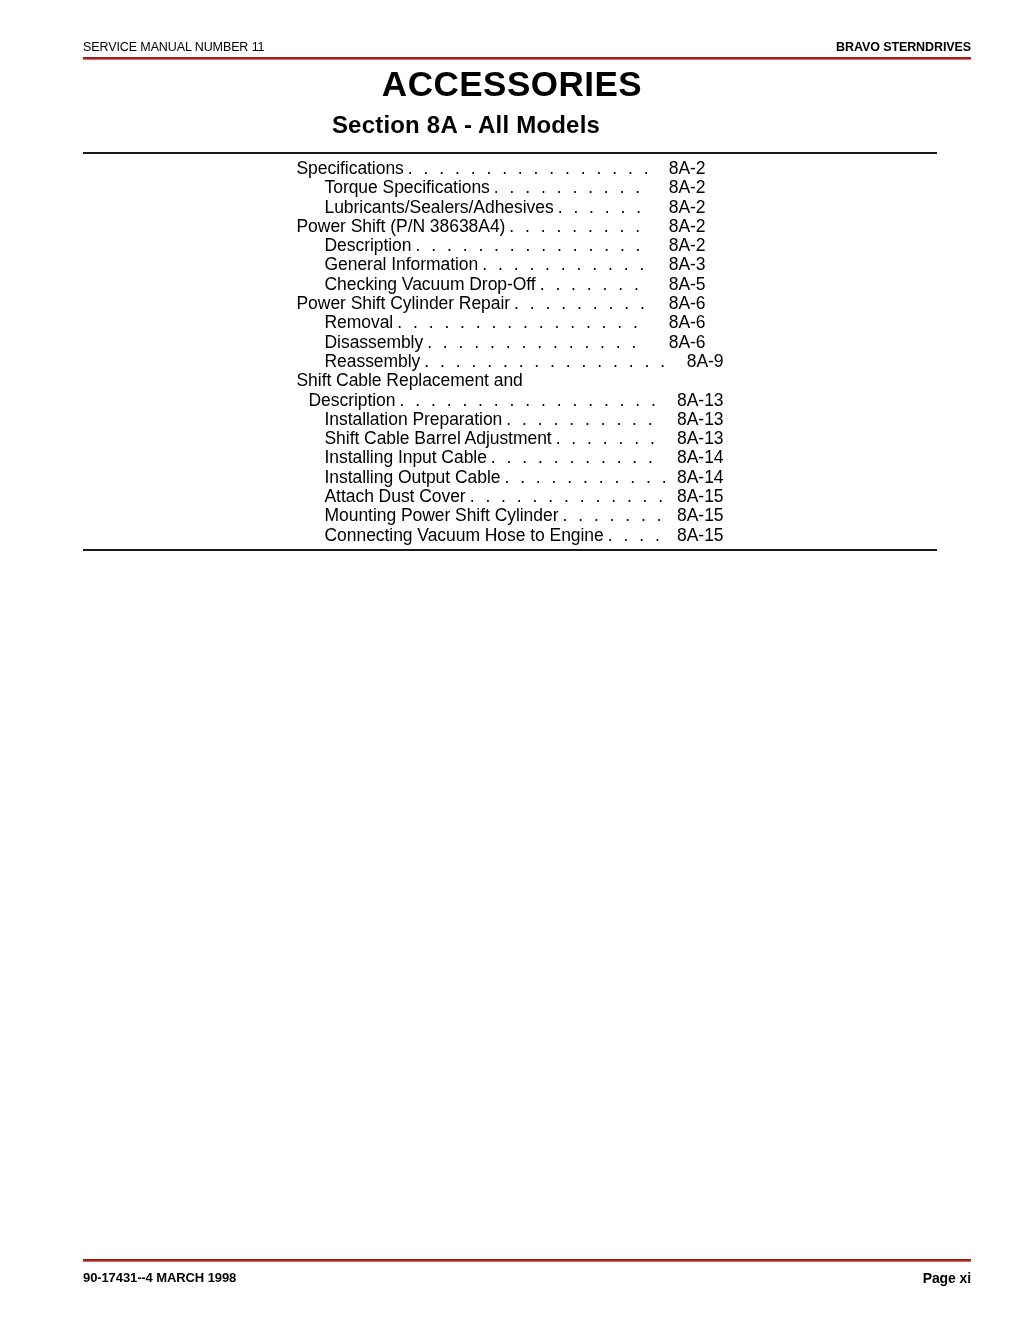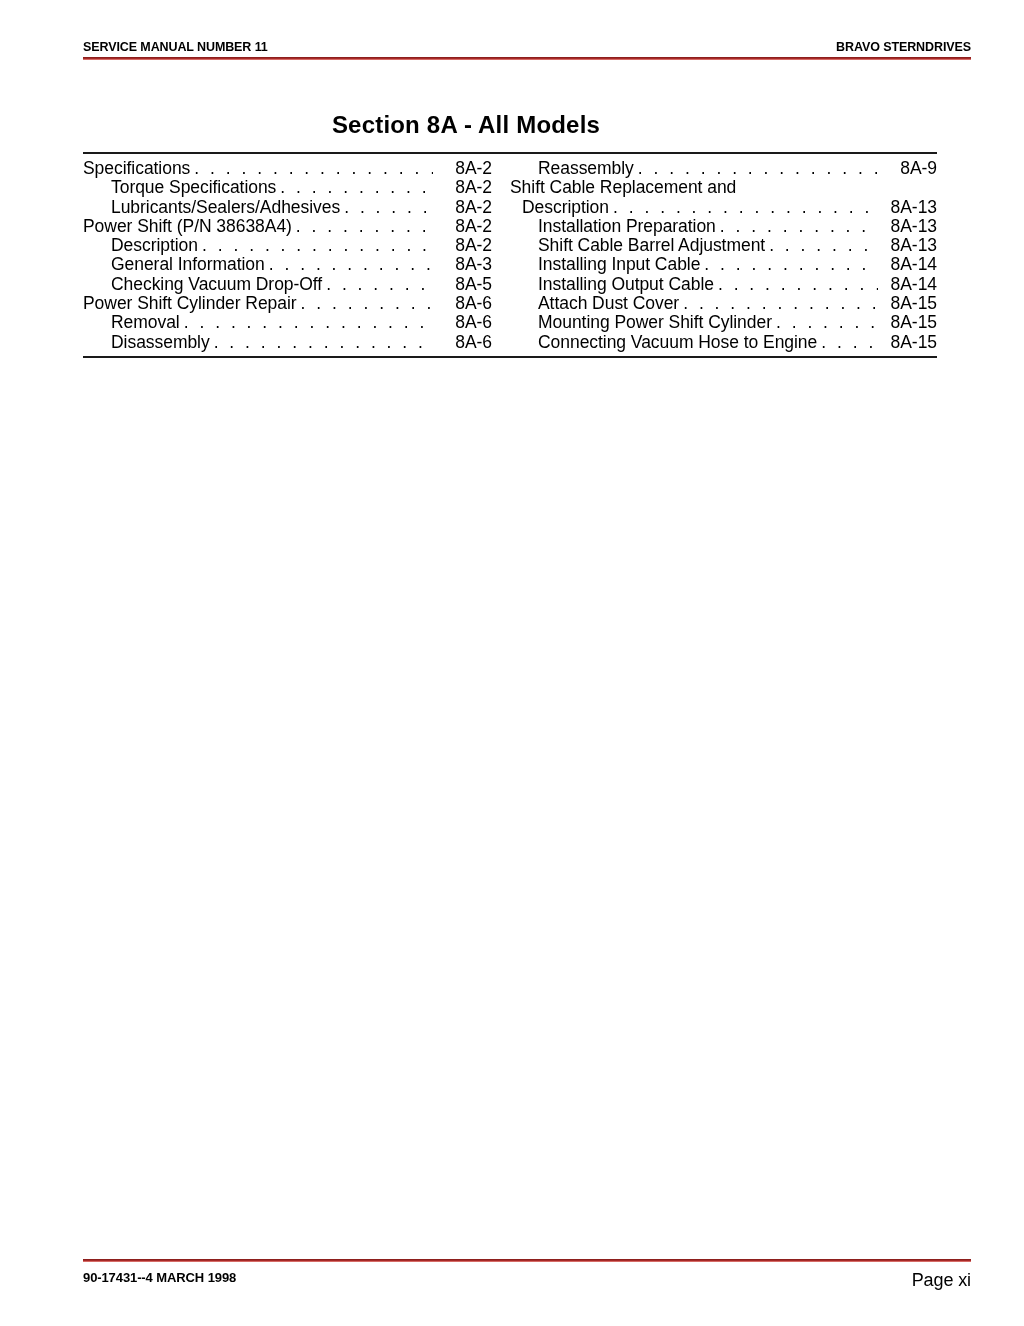--- a/index.html
+++ b/index.html
@@ -31,21 +31,21 @@
     left: 83px;
     top: 40px;
     width: 888px;
     height: 22px;
   }
   .header-left {
     position: absolute;
     left: 0;
     top: 0;
     font-size: 12.5px;
-    font-weight: bold;
+    font-weight: normal;
     letter-spacing: -0.1px;
     white-space: nowrap;
   }
   .header-right {
     position: absolute;
     right: 0;
     top: 0;
     font-size: 12.5px;
     font-weight: bold;
     letter-spacing: -0.1px;
@@ -92,21 +92,21 @@
     left: 83px;
     top: 152px;
     width: 854px;
     border-top: 2.5px solid #1a1a1a;
     border-bottom: 2.5px solid #1a1a1a;
     padding: 5px 0 4px 0;
     box-sizing: content-box;
   }
   .toc-cols {
     display: flex;
-    flex-direction: row;
+    flex-direction: column;
     align-items: center;
   }
   .toc-col {
     width: 427px;
     box-sizing: border-box;
   }
   .toc-col.left { padding-right: 18px; }
   .toc-col.right { padding-left: 0px; }
 
   .toc-row {
@@ -165,37 +165,38 @@
     top: 0;
     font-size: 13px;
     font-weight: bold;
     letter-spacing: -0.1px;
     white-space: nowrap;
   }
   .footer-right {
     position: absolute;
     right: 0;
     top: 0;
-    font-size: 18px;
-    font-weight: normal;
+    font-size: 14px;
+    font-weight: bold;
     letter-spacing: -0.1px;
     white-space: nowrap;
   }
 </style>
 </head>
 <body>
 
 <div class="page">
 
   <div class="header">
     <div class="header-left">SERVICE MANUAL NUMBER 11</div>
     <div class="header-right">BRAVO STERNDRIVES</div>
   </div>
   <div class="header-rule"></div>
 
+  <div class="doc-title">ACCESSORIES</div>
   <div class="doc-subtitle">Section 8A - All Models</div>
 
   <div class="toc">
     <div class="toc-cols">
       <div class="toc-col left">
           <div class="toc-row ind0">
             <span class="lbl">Specifications</span>
             <span class="leader">. . . . . . . . . . . . . . . . . . . . . . . . . . . . . . . . . . . . . . . . . . . . . . . . . . . . . . . . . . . . . .</span>
             <span class="pg">8A-2</span>
           </div>

